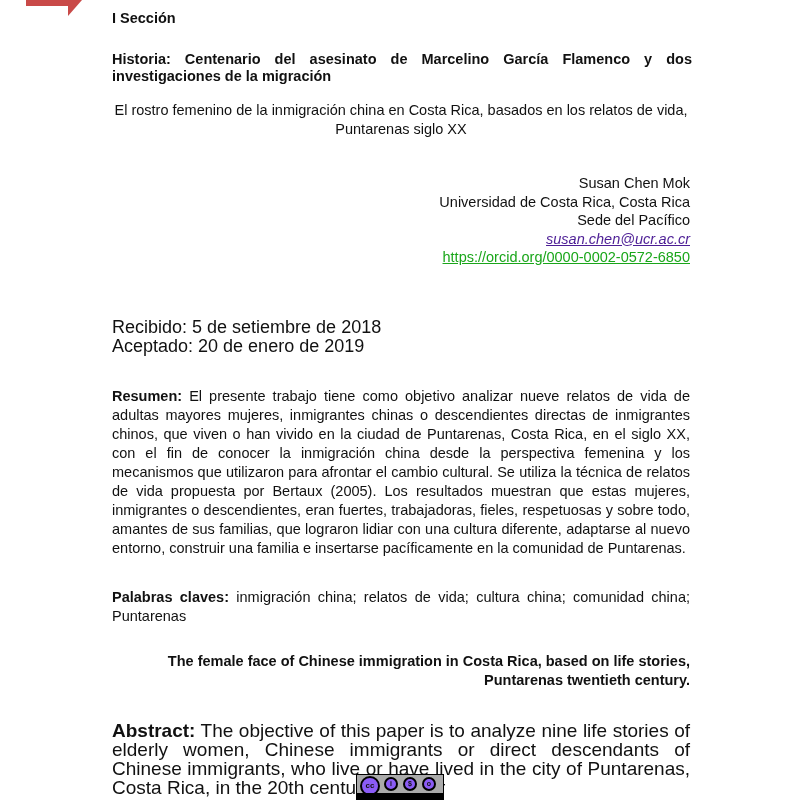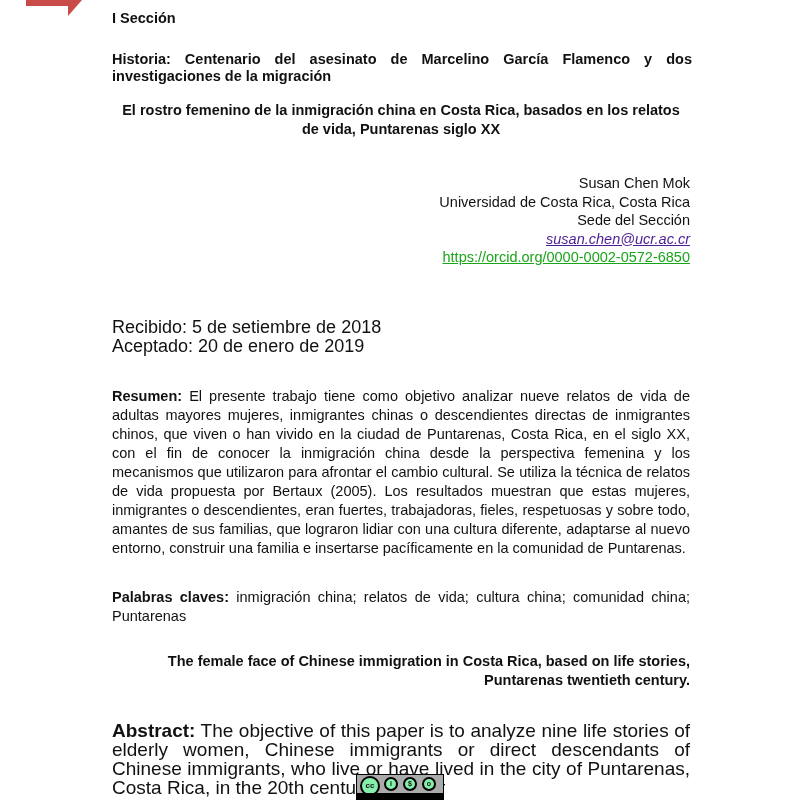--- a/index.html
+++ b/index.html
@@ -3,53 +3,53 @@
 <meta charset="utf-8">
 <style>
   html, body { margin: 0; padding: 0; }
   body {
     width: 800px; height: 800px; overflow: hidden; background: #ffffff;
     position: relative; font-family: "Liberation Sans", sans-serif; color: #111;
   }
   .arrow { position: absolute; left: 26px; top: 0; width: 56px; height: 16px; }
   .section-head { position: absolute; left: 112px; top: 10px; width: 580px; font-weight: bold; font-size: 14.5px; line-height: 17px; }
   .section-head .line2 { text-align: justify; text-align-last: left; margin-top: 24px; }
-  .title-es { position: absolute; left: 112px; top: 101px; width: 578px; text-align: center; font-weight: bold; font-size: 14.5px; line-height: 19px; }
+  .title-es { position: absolute; left: 112px; top: 101px; width: 578px; text-align: center; font-weight: normal; font-size: 14.5px; line-height: 19px; }
   .author { position: absolute; left: 380px; top: 174px; width: 310px; text-align: right; font-size: 14.5px; line-height: 18.5px; }
   .author .email { color: #4c1d95; text-decoration: underline; font-style: italic; margin-top: 16px; }
   .author .orcid { color: #1aa61a; text-decoration: underline; }
   .dates { position: absolute; left: 112px; top: 318px; font-size: 18px; line-height: 19px; }
   .abstract-es { position: absolute; left: 112px; top: 387px; width: 578px; font-size: 14.5px; line-height: 19px; text-align: justify; }
   .keywords-es { position: absolute; left: 112px; top: 588px; width: 578px; font-size: 14.5px; line-height: 19px; text-align: justify; }
   .title-en { position: absolute; left: 112px; top: 652px; width: 578px; text-align: right; font-weight: bold; font-size: 14.5px; line-height: 19px; }
   .abstract-en { position: absolute; left: 112px; top: 708px; width: 578px; font-size: 19px; line-height: 19px; text-align: justify; margin-top: 13px; }
   b { font-weight: bold; }
   .cc-badge { position: absolute; left: 356px; top: 774px; width: 88px; height: 26px; background: #aaa; border: 1px solid #000; box-sizing: border-box; }
-  .cc-badge .circ { position: absolute; top: 2px; width: 14px; height: 14px; border-radius: 50%; border: 2px solid #000; background: #86efac; box-sizing: border-box; font-size: 7px; font-weight: bold; line-height: 10px; text-align: center; }
+  .cc-badge .circ { position: absolute; top: 2px; width: 14px; height: 14px; border-radius: 50%; border: 2px solid #000; background: #8b5cf6; box-sizing: border-box; font-size: 7px; font-weight: bold; line-height: 10px; text-align: center; }
   .cc-badge .big { left: 3px; width: 20px; height: 20px; top: 1px; line-height: 16px; font-size: 8px; }
   .cc-badge .bar { position: absolute; left: 0; right: 0; bottom: 0; height: 6px; background: #000; }
 </style>
 </head>
 <body>
 
 <svg class="arrow" viewBox="0 0 56 16">
   <polygon points="0,0 56,0 42,16 42,6 0,6" fill="#c94a48"></polygon>
 </svg>
 
 <div class="section-head">
   <div>I Sección</div>
   <div class="line2">Historia: Centenario del asesinato de Marcelino García Flamenco y dos investigaciones de la migración</div>
 </div>
 
 <div class="title-es">El rostro femenino de la inmigración china en Costa Rica, basados en los relatos de vida, Puntarenas siglo XX</div>
 
 <div class="author">
   <div>Susan Chen Mok</div>
   <div>Universidad de Costa Rica, Costa Rica</div>
-  <div>Sede del Sección</div>
+  <div>Sede del Pacífico</div>
   <div><a class="email">susan.chen@ucr.ac.cr</a></div>
   <div><a class="orcid">https://orcid.org/0000-0002-0572-6850</a></div>
 </div>
 
 <div class="dates">
   <div>Recibido: 5 de setiembre de 2018</div>
   <div>Aceptado: 20 de enero de 2019</div>
 </div>
 
 <div class="abstract-es"><b>Resumen:</b><span> El presente trabajo tiene como objetivo analizar nueve relatos de vida de adultas mayores mujeres, inmigrantes chinas o descendientes directas de inmigrantes chinos, que viven o han vivido en la ciudad de Puntarenas, Costa Rica, en el siglo XX, con el fin de conocer la inmigración china desde la perspectiva femenina y los mecanismos que utilizaron para afrontar el cambio cultural. Se utiliza la técnica de relatos de vida propuesta por Bertaux (2005). Los resultados muestran que estas mujeres, inmigrantes o descendientes, eran fuertes, trabajadoras, fieles, respetuosas y sobre todo, amantes de sus familias, que lograron lidiar con una cultura diferente, adaptarse al nuevo entorno, construir una familia e insertarse pacíficamente en la comunidad de Puntarenas.</span></div>

